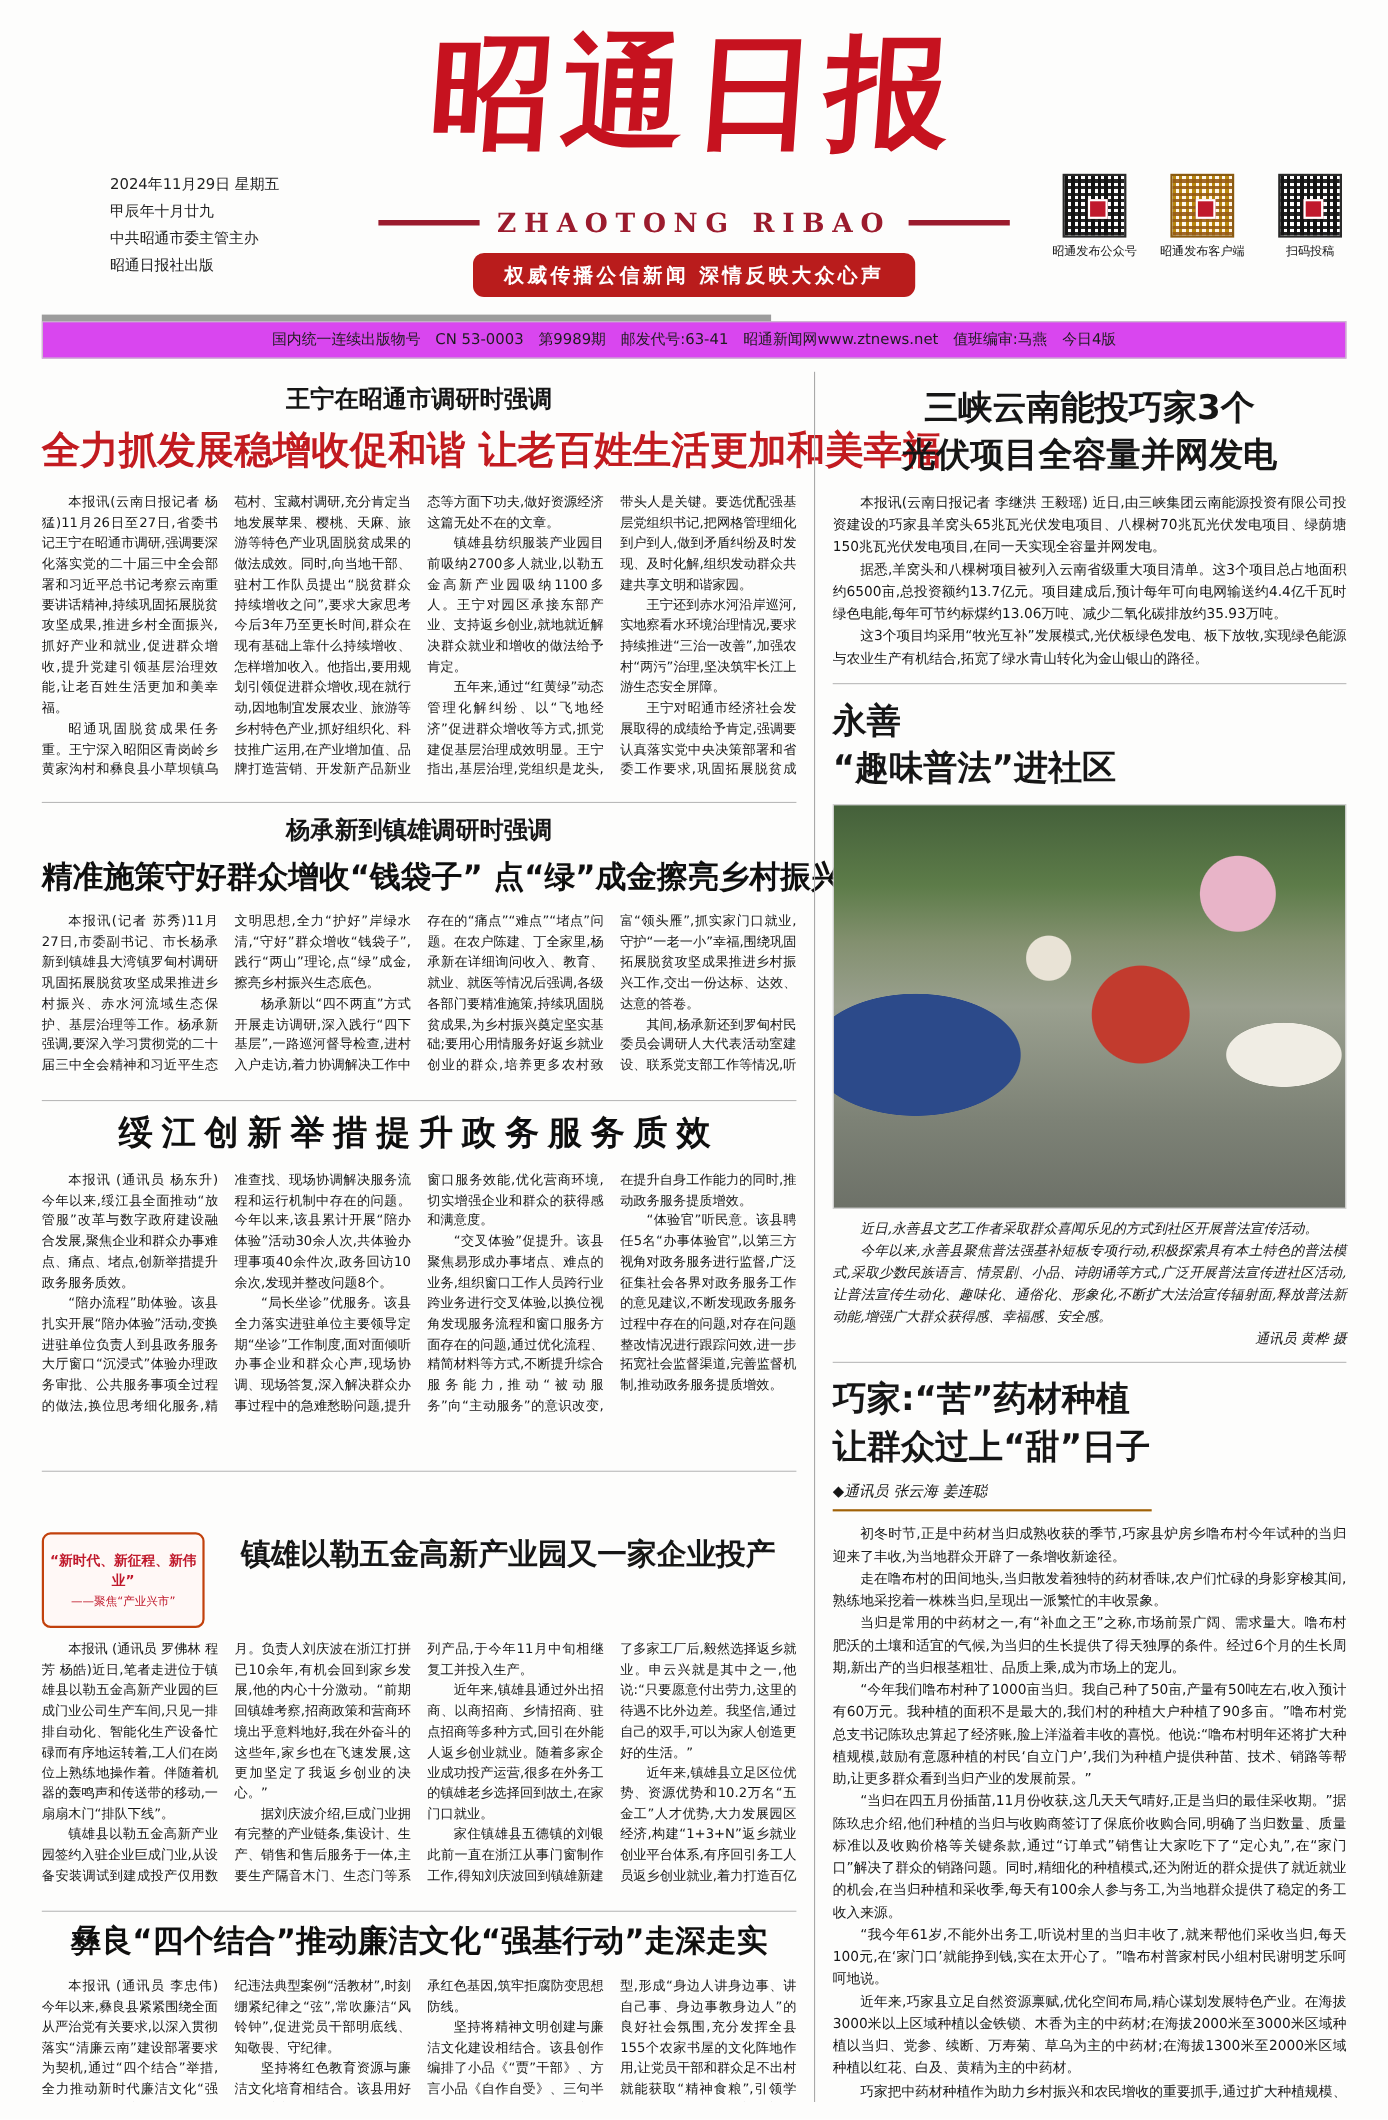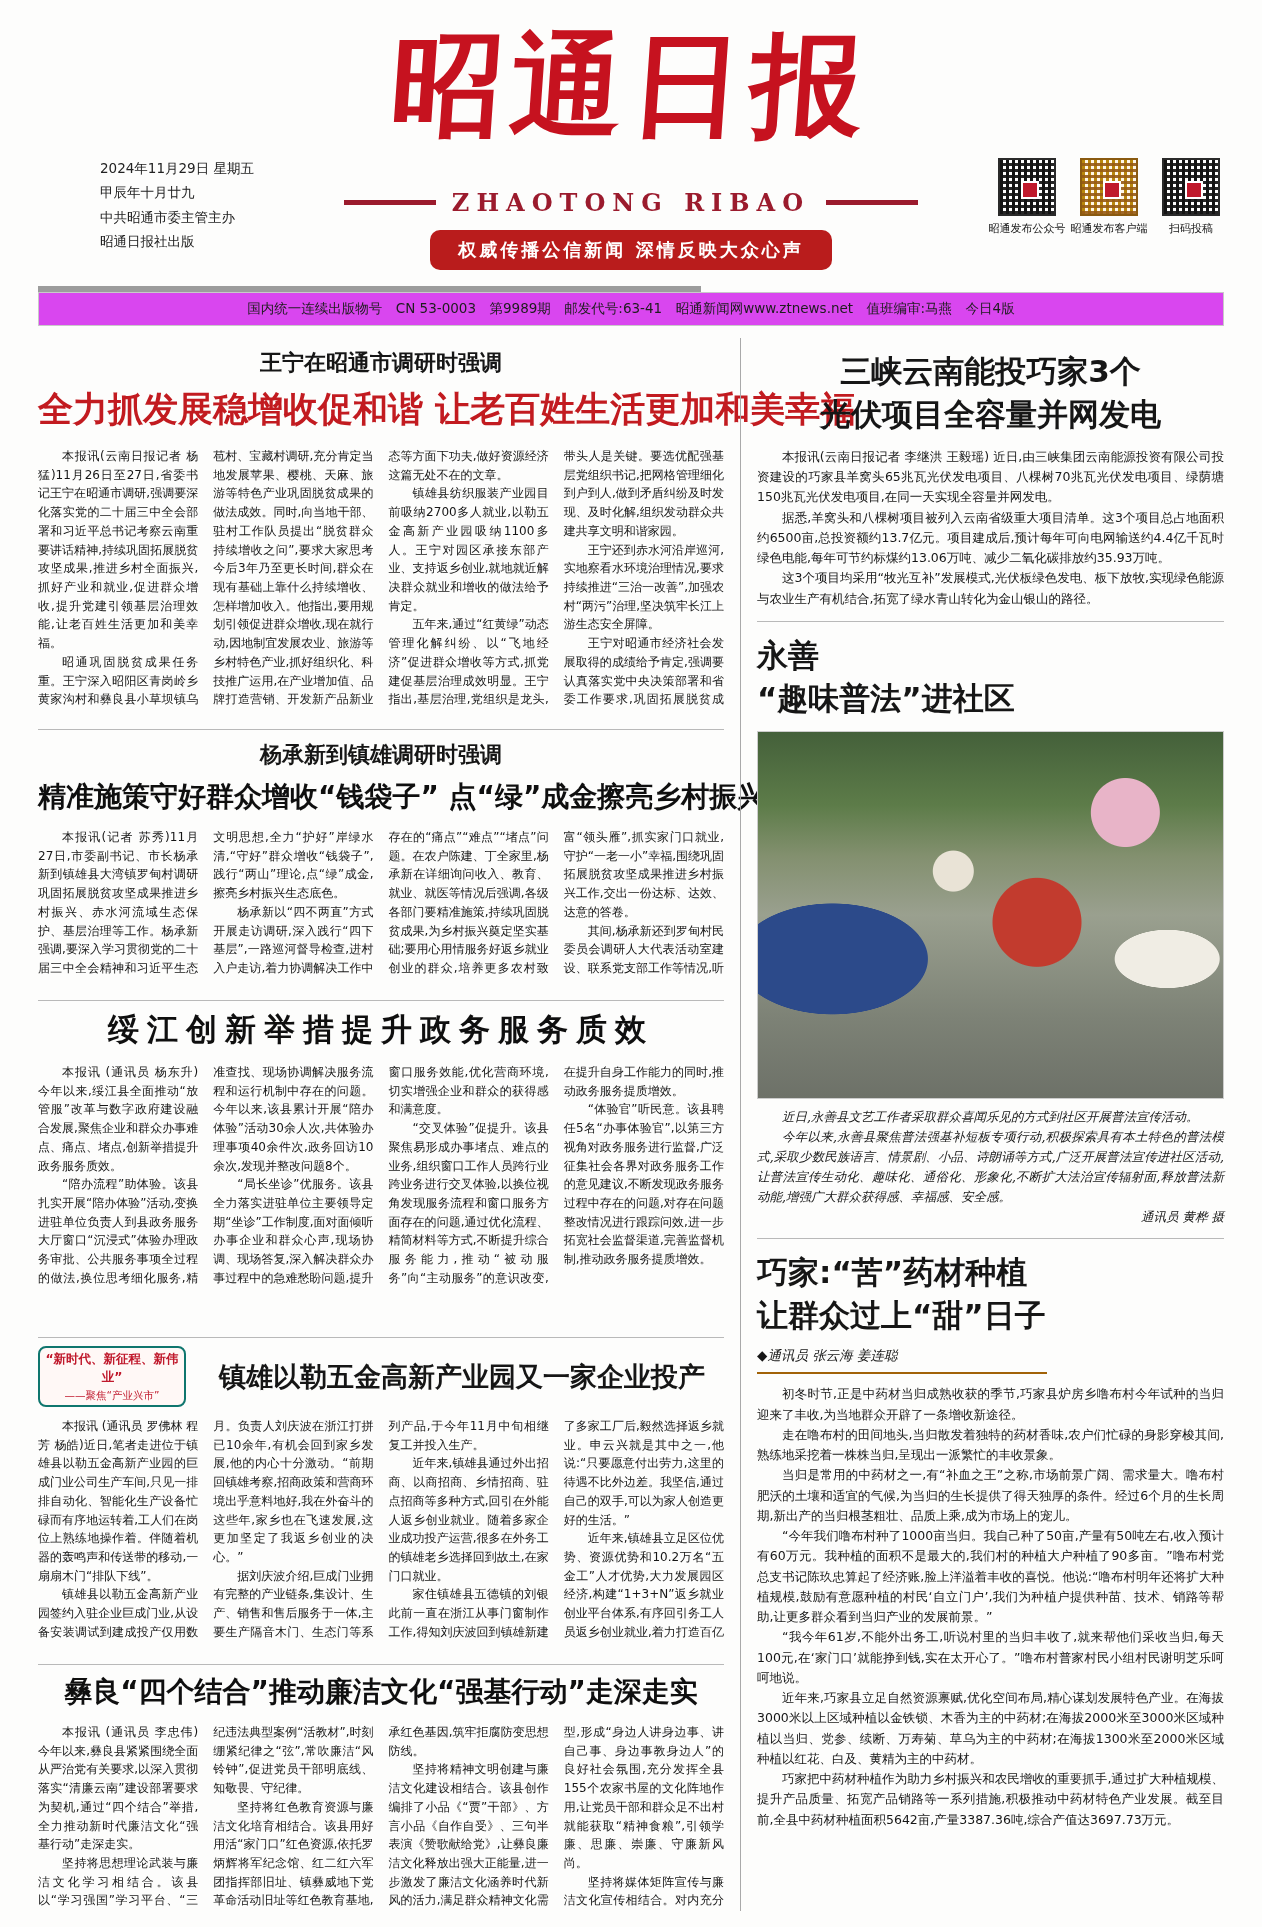--- a/index.html
+++ b/index.html
@@ -26,21 +26,21 @@
   }
   .sub-row { position:absolute; top:188px; left:0; right:0; display:flex; justify-content:center; align-items:center; gap:16px; }
   .sub-bar { width:92px; height:5px; background:#9b1b2d; }
   .sub-text { color:#9b1b2d; font-family:"DejaVu Serif", serif; font-weight:bold; font-size:24px; letter-spacing:7px; }
   .slogan-row { position:absolute; top:230px; left:0; right:0; text-align:center; }
   .slogan {
     display:inline-block; background:#b91c1c; color:#fff;
     font-size:18px; font-weight:bold; letter-spacing:3px;
     padding:8px 28px; border-radius:10px;
   }
-  .qr-block { position:absolute; right:30px; top:158px; display:flex; gap:0; }
+  .qr-block { position:absolute; right:30px; top:158px; display:flex; gap:16px; }
   .qr-item { width:82px; text-align:center; }
   .qr {
     width:58px; height:58px; margin:0 auto; border:2px solid #2a2a2a;
     background:
       repeating-linear-gradient(0deg, rgba(20,20,20,.92) 0 3px, transparent 3px 6px),
       repeating-linear-gradient(90deg, #141414 0 3px, #ffffff 3px 6px);
     position:relative;
   }
   .qr::after { content:""; position:absolute; left:21px; top:21px; width:14px; height:14px; background:#c0192c; border:2px solid #fff; }
   .qr.gold {
@@ -72,22 +72,22 @@
     column-count:4; column-gap:15px;
     font-size:12px; line-height:1.56; text-align:justify;
     overflow:hidden;
   }
   .body-cols p { margin:0; text-indent:2em; }
   .h270 { height:270px; } .h160 { height:160px; } .h262 { height:262px; }
   .h235 { height:235px; } .h258 { height:258px; }
   
   .a4-head { display:flex; align-items:center; gap:14px; margin-bottom:10px; }
   .stamp {
-    flex:0 0 148px; border:2px solid #0f766e; border-radius:8px;
-    color:#c0192c; text-align:center; padding:2px 5px; background:#fff8f6;
+    flex:0 0 148px; border:2px solid #c2410c; border-radius:8px;
+    color:#c0192c; text-align:center; padding:15px 5px; background:#fff8f6;margin-top:47px;
   }
   .stamp-l1 { font-size:12.5px; font-weight:bold; line-height:1.4; }
   .stamp-l2 { font-size:10.5px; margin-top:4px; }
   .a4-headline { flex:1; text-align:center; font-size:27px; font-weight:900; white-space:nowrap; }
   
   .r-headline { font-size:31px; font-weight:900; line-height:1.4; margin:4px 0 10px; }
   .r-headline.center { text-align:center; }
   .r-body { font-size:12.5px; line-height:1.62; text-align:justify; }
   .r-body p { margin:0; text-indent:2em; }
   .photo {
@@ -250,20 +250,21 @@
         <h2 class="r-headline">
           <div>巧家:“苦”药材种植</div>
           <div>让群众过上“甜”日子</div>
         </h2>
         <div class="byline">◆通讯员 张云海 姜连聪</div>
         <div class="r-body r3-body">
             <p>初冬时节,正是中药材当归成熟收获的季节,巧家县炉房乡噜布村今年试种的当归迎来了丰收,为当地群众开辟了一条增收新途径。</p>
             <p>走在噜布村的田间地头,当归散发着独特的药材香味,农户们忙碌的身影穿梭其间,熟练地采挖着一株株当归,呈现出一派繁忙的丰收景象。</p>
             <p>当归是常用的中药材之一,有“补血之王”之称,市场前景广阔、需求量大。噜布村肥沃的土壤和适宜的气候,为当归的生长提供了得天独厚的条件。经过6个月的生长周期,新出产的当归根茎粗壮、品质上乘,成为市场上的宠儿。</p>
             <p>“今年我们噜布村种了1000亩当归。我自己种了50亩,产量有50吨左右,收入预计有60万元。我种植的面积不是最大的,我们村的种植大户种植了90多亩。”噜布村党总支书记陈玖忠算起了经济账,脸上洋溢着丰收的喜悦。他说:“噜布村明年还将扩大种植规模,鼓励有意愿种植的村民‘自立门户’,我们为种植户提供种苗、技术、销路等帮助,让更多群众看到当归产业的发展前景。”</p>
+            <p>“当归在四五月份插苗,11月份收获,这几天天气晴好,正是当归的最佳采收期。”据陈玖忠介绍,他们种植的当归与收购商签订了保底价收购合同,明确了当归数量、质量标准以及收购价格等关键条款,通过“订单式”销售让大家吃下了“定心丸”,在“家门口”解决了群众的销路问题。同时,精细化的种植模式,还为附近的群众提供了就近就业的机会,在当归种植和采收季,每天有100余人参与务工,为当地群众提供了稳定的务工收入来源。</p>
             <p>“我今年61岁,不能外出务工,听说村里的当归丰收了,就来帮他们采收当归,每天100元,在‘家门口’就能挣到钱,实在太开心了。”噜布村普家村民小组村民谢明芝乐呵呵地说。</p>
             <p>近年来,巧家县立足自然资源禀赋,优化空间布局,精心谋划发展特色产业。在海拔3000米以上区域种植以金铁锁、木香为主的中药材;在海拔2000米至3000米区域种植以当归、党参、续断、万寿菊、草乌为主的中药材;在海拔1300米至2000米区域种植以红花、白及、黄精为主的中药材。</p>
             <p>巧家把中药材种植作为助力乡村振兴和农民增收的重要抓手,通过扩大种植规模、提升产品质量、拓宽产品销路等一系列措施,积极推动中药材特色产业发展。截至目前,全县中药材种植面积5642亩,产量3387.36吨,综合产值达3697.73万元。</p>
           </div>
 
       </article>
 
     </section>
   </main>
 </div>

